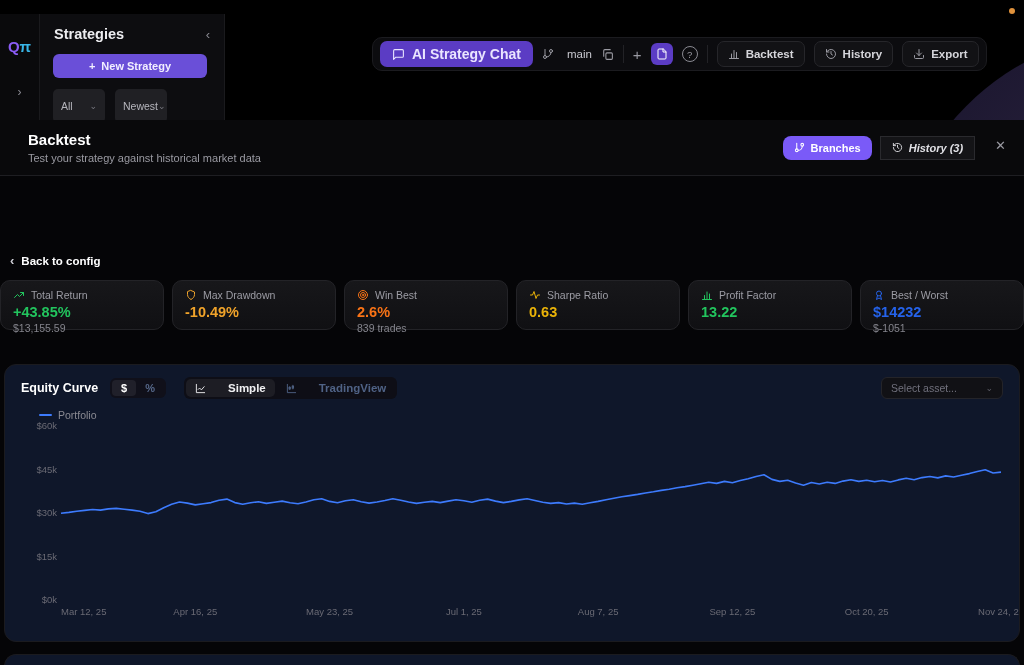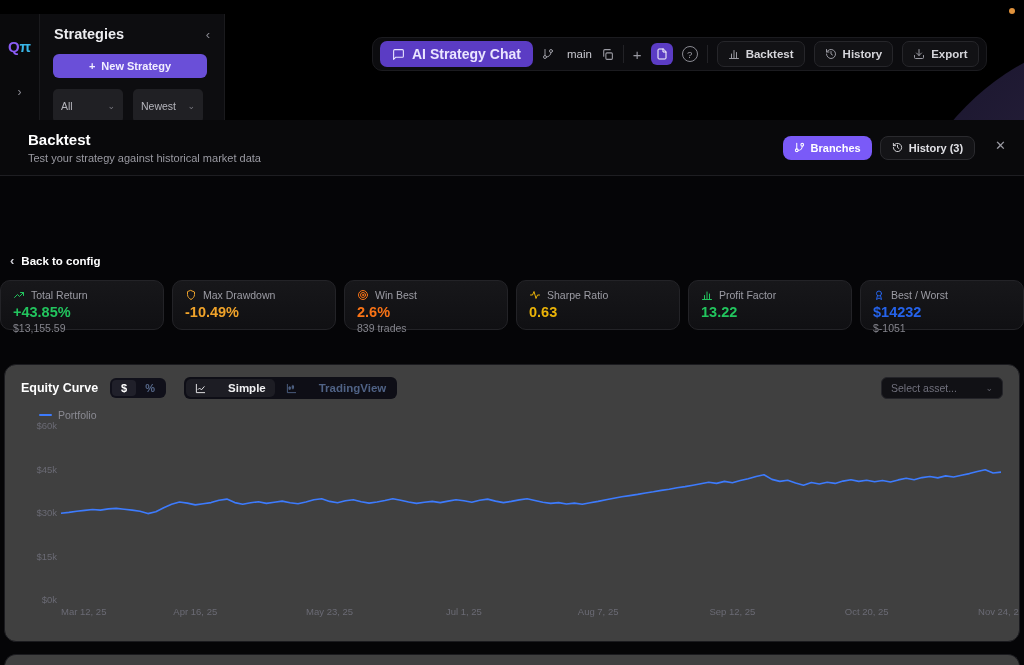--- a/index.html
+++ b/index.html
@@ -19,21 +19,21 @@
   .rail-chev { margin-top:30px; text-align:center; color:#8a8a92; font-size:12px; cursor:pointer; }
 
   .sidebar { position:absolute; left:40px; top:14px; width:185px; height:106px; background:#0d0d10; border-right:1px solid #1a1a1d; }
   .sb-head { display:flex; align-items:center; justify-content:space-between; padding:12px 14px 0 14px; }
   .sb-title { font-size:14.5px; font-weight:700; color:#ededf0; }
   .sb-collapse { color:#8a8a92; font-size:13px; cursor:pointer; }
   .new-strategy { display:flex; align-items:center; justify-content:center; gap:6px; margin:12px 13px 0 13px;
     width:154px; height:24px; border:none; border-radius:6px; background:#6a4fd8; color:#f2efff;
     font-size:11px; font-weight:600; cursor:pointer; font-family:inherit; }
   .filters { display:flex; gap:10px; margin:11px 13px 0 13px; }
-  .f-select { display:flex; align-items:center; justify-content:space-between; width:70px; height:22px;
+  .f-select { display:flex; align-items:center; justify-content:space-between; width:52px; height:22px;
     padding:17px 8px; background:#202024; border-radius:5px; font-size:10.5px; color:#b5b5bc; cursor:pointer; }
   .f-select .chev { font-size:9px; color:#77777f; }
 
   .topbar { position:absolute; left:372px; top:37px; height:34px; display:flex; align-items:center; gap:9px;
     padding:0 7px; background:#0c0c0f; border:1px solid #1b1b1f; border-radius:10px; }
   .ai-chat { display:flex; align-items:center; gap:7px; height:26px; padding:0 12px; border:none; border-radius:7px;
     background:#5b3cc4; color:#eae5ff; font-size:14px; font-weight:600; cursor:pointer; font-family:inherit; }
   .tb-branch { display:flex; align-items:center; gap:13px; color:#c8c8cf; font-size:11.5px; cursor:pointer; }
   .tb-ico { display:flex; align-items:center; color:#9a9aa2; cursor:pointer; }
   .tb-plus { color:#9a9aa2; font-size:15px; cursor:pointer; line-height:1; }
@@ -49,38 +49,38 @@
 
   
   #modal { left:0; top:120px; width:1024px; height:545px; z-index:10; background:#050507; overflow:hidden; }
   .m-header { display:flex; align-items:center; justify-content:space-between; height:56px;
     padding:0 14px 0 28px; background:#09090b; border-bottom:1px solid #1e1e22; }
   .m-title { font-size:15px; font-weight:700; color:#fff; }
   .m-sub { margin-top:4px; font-size:11px; color:#9a9aa2; }
   .m-actions { display:flex; gap:8px; }
   .branches-btn { display:flex; align-items:center; gap:6px; height:24px; padding:0 11px; border:none; border-radius:8px;
     background:#7a5af8; color:#fff; font-size:11px; font-weight:600; cursor:pointer; font-family:inherit; }
-  .historyn-btn { display:flex; align-items:center; gap:6px; height:24px; padding:0 11px; border-radius:8px;
-    background:#141417; border:1px solid #2a2a2e; color:#e0e0e5; font-size:11px; font-weight:600; cursor:pointer; font-family:inherit; }
+  .historyn-btn { display:flex; align-items:center; gap:6px; height:24px; padding:0 11px; border-radius:0;
+    background:#141417; border:1px solid #2a2a2e; color:#e0e0e5; font-size:11px; font-weight:600; cursor:pointer; font-family:inherit;font-style:italic; }
   .m-close { margin-left:8px; color:#9a9aa2; font-size:13px; cursor:pointer; padding:2px 4px; }
 
   .m-body { position:relative; height:489px; }
   .back-link { position:absolute; left:10px; top:77px; display:flex; align-items:center; gap:7px;
     font-size:11.5px; font-weight:700; color:#fff; cursor:pointer; }
   .back-link .chev { font-size:13px; color:#cfcfd6; }
 
   .stats-row { position:absolute; left:0; top:104px; width:1024px; display:flex; gap:8px; }
   .stat-card { flex:0 0 164px; height:50px; padding:8px 12px; border:1px solid #232327; border-radius:10px;
     background:linear-gradient(180deg,#17171a 0%,#101013 100%); }
   .sc-head { display:flex; align-items:center; gap:6px; }
   .sc-label { font-size:10.5px; color:#9c9ca4; }
   .sc-value { margin-top:3px; font-size:14.5px; font-weight:700; }
   .sc-sub { margin-top:2px; font-size:10.5px; color:#85858d; }
 
-  .panel { position:absolute; left:4px; right:4px; background:#404040; border:1px solid #1b1b1f; border-radius:12px; }
+  .panel { position:absolute; left:4px; right:4px; background:#0f172a; border:1px solid #1b1b1f; border-radius:12px; }
   #equity-panel { top:188px; height:278px; }
   .eq-head { display:flex; align-items:center; gap:12px; padding:12px 16px 0 16px; }
   .eq-title { font-size:12.5px; font-weight:700; color:#fff; }
   .unit-toggle { display:flex; padding:2px; background:#10101a; border-radius:6px; }
   .unit { padding:2px 9px; border-radius:4px; font-size:11px; font-weight:600; color:#56688a; cursor:pointer; }
   .unit.active { background:#20202a; color:#fff; }
   .view-toggle { display:flex; gap:2px; padding:2px; background:#0e0e16; border-radius:6px; margin-left:6px; }
   .view { display:flex; align-items:center; gap:22px; padding:3px 9px; border-radius:5px; font-size:11.5px;
     font-weight:600; color:#4f6285; cursor:pointer; }
   .view.active { background:#1d1d24; color:#f0f0f2; }

